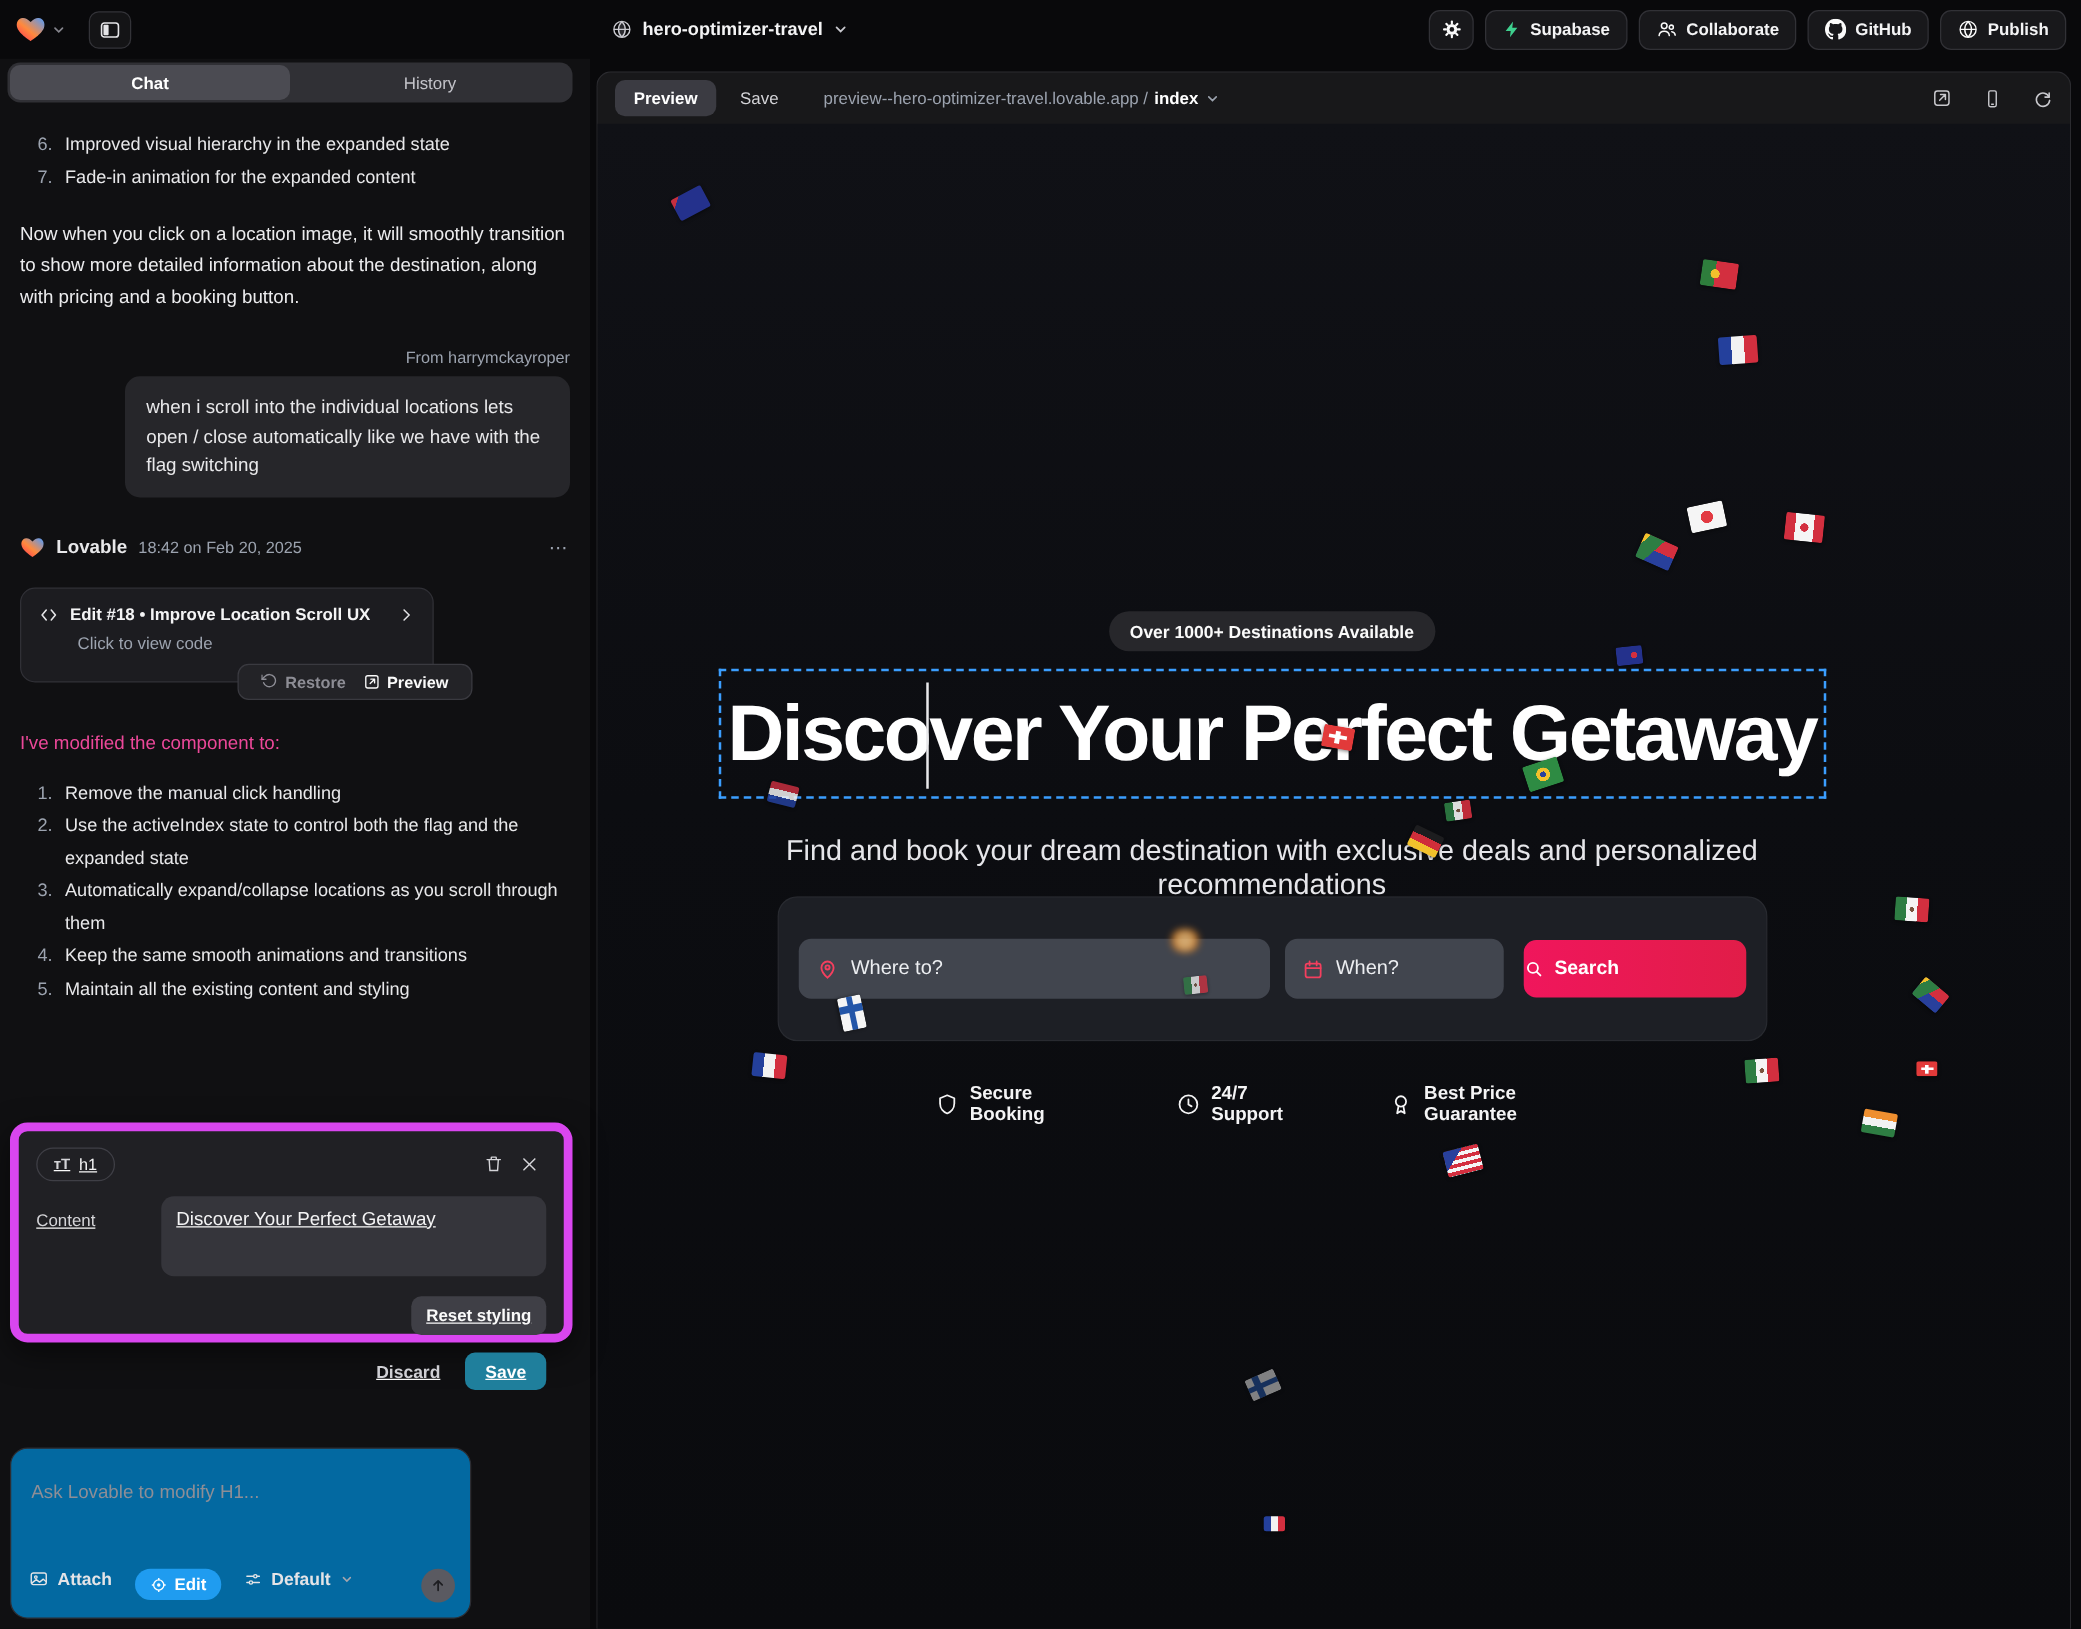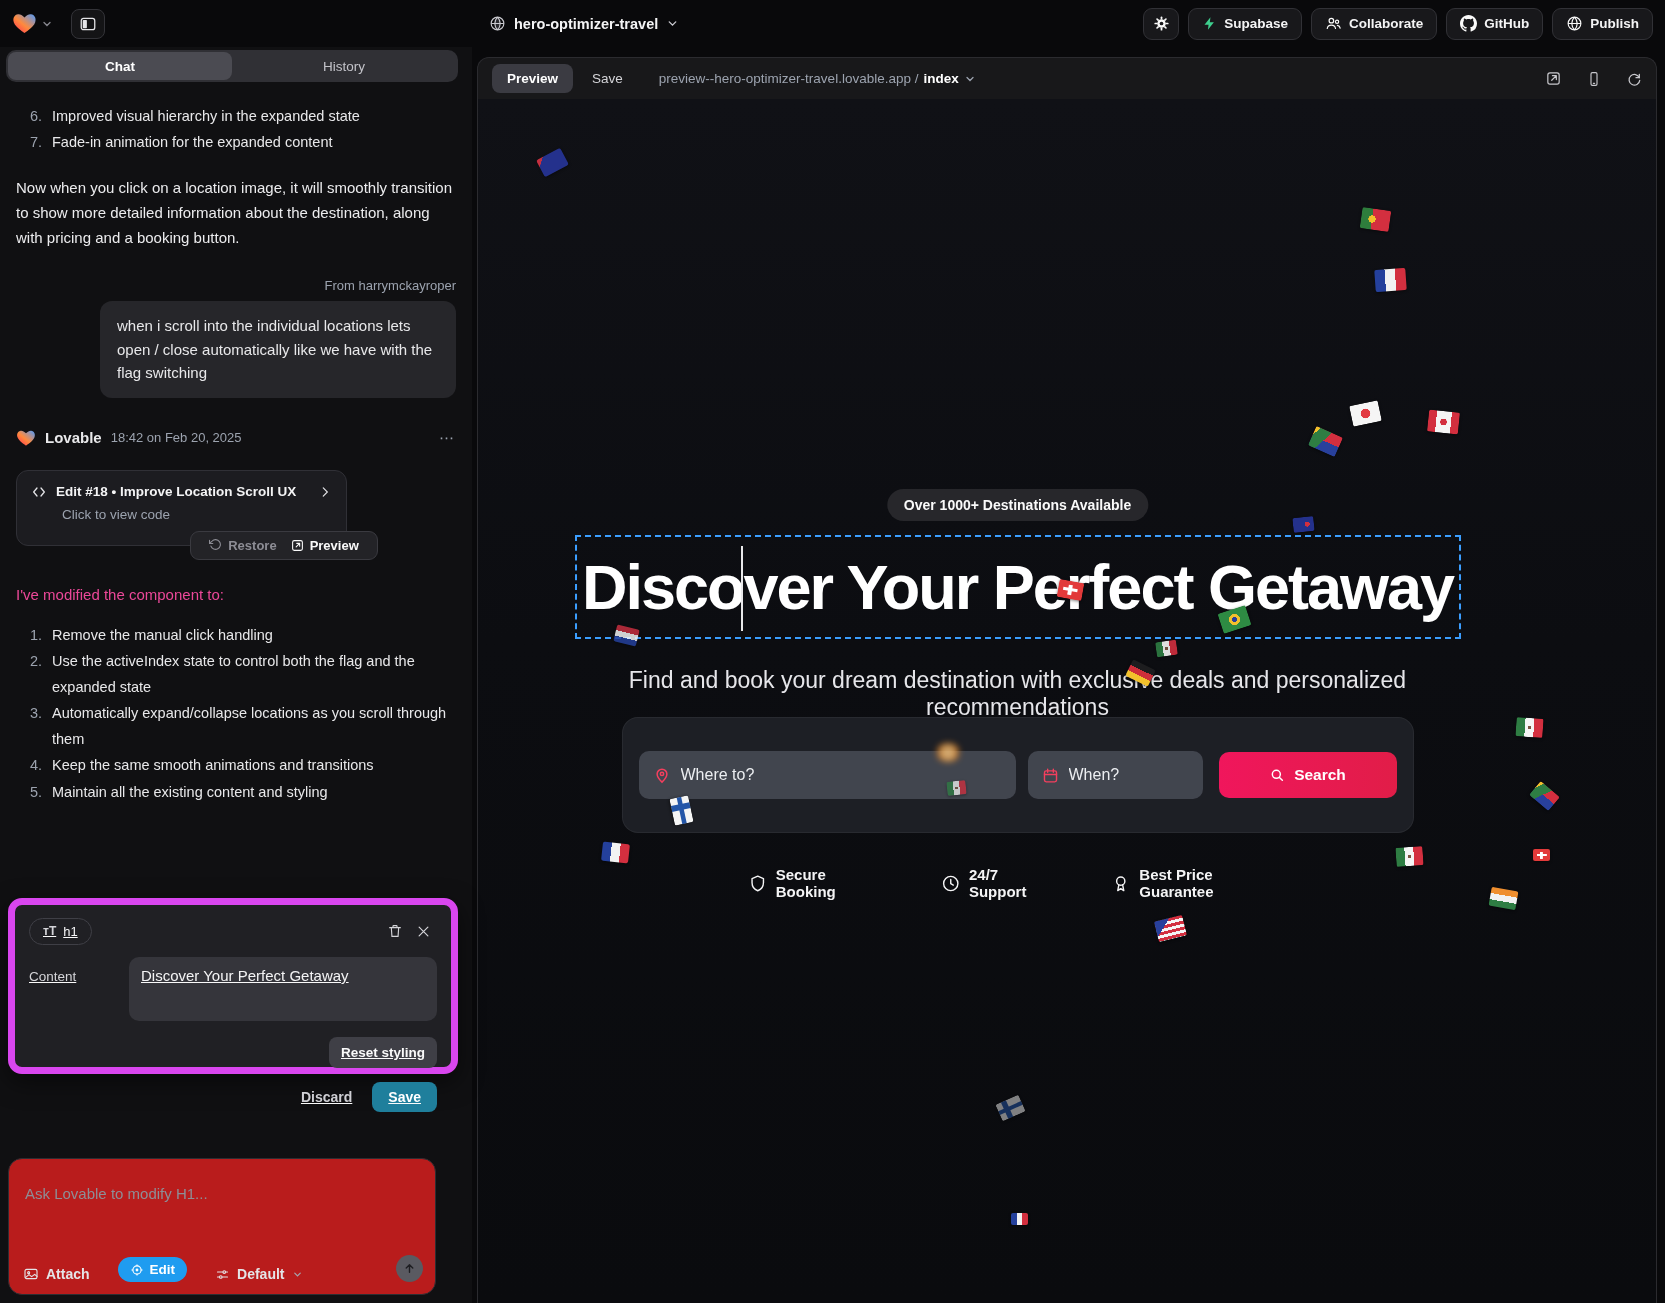--- a/index.html
+++ b/index.html
@@ -73,26 +73,26 @@
   .insp-note-row { display:flex; align-items:flex-start; padding:16px 14px 0 14px; gap:10px; }
   .insp-note { width:300px; font-size:13.5px; line-height:20px; color:#d4d4d8; }
   .reset-btn { margin-left:auto; background:#3f3f46; border-radius:8px; padding:8px 12px; font-size:13.5px;
                font-weight:600; color:#fafafa; cursor:pointer; white-space:nowrap; }
   .insp-actions { display:flex; justify-content:flex-end; align-items:center; gap:14px; padding:14px 14px 0 14px; }
   .discard-btn { font-size:14px; font-weight:600; color:#cfcfd4; cursor:pointer; padding:7px 6px; }
   .save-btn { background:#1f7f9c; border-radius:8px; padding:7px 16px; font-size:14px; font-weight:600;
               color:#fff; cursor:pointer; }
 
   
-  .composer { position:absolute; left:8px; top:1158px; width:428px; height:137px; background:#b91c1c;
+  .composer { position:absolute; left:8px; top:1158px; width:369px; height:137px; background:#0369a1;
               border:1px solid #2d2d32; border-radius:14px; z-index:5; }
   .composer-input { position:absolute; left:16px; top:14px; width:410px; height:40px; background:transparent;
                     border:none; outline:none; font-size:15px; color:#e8e8ea; font-family:"Liberation Sans", sans-serif; }
   .composer-input::placeholder { color:#8e8e96; }
-  .composer-row { position:absolute; left:14px; right:12px; bottom:12px; display:flex; align-items:flex-end; gap:28px; }
+  .composer-row { position:absolute; left:14px; right:12px; bottom:12px; display:flex; align-items:flex-start; gap:18px; }
   .attach-btn { display:flex; align-items:center; gap:7px; font-size:14px; font-weight:600; color:#e4e4e7; cursor:pointer; }
   .edit-pill { display:flex; align-items:center; gap:6px; background:#1f9cf0; border-radius:999px;
                padding:5px 12px; font-size:13.5px; font-weight:700; color:#fff; cursor:pointer; }
   .default-btn { display:flex; align-items:center; gap:7px; font-size:14px; font-weight:600; color:#e4e4e7; cursor:pointer; }
   .send-btn { margin-left:auto; width:27px; height:27px; border-radius:50%; background:#5a5a61;
               display:flex; align-items:center; justify-content:center; cursor:pointer; }
 
   
   .preview-panel { position:absolute; left:477px; top:57px; width:1180px; height:1246px; background:#18181a;
                    border:1px solid #2b2b2f; border-bottom:none; border-radius:12px 12px 0 0; }
@@ -121,21 +121,21 @@
                  background:rgba(34,37,44,.78); border:1px solid rgba(255,255,255,.05); border-radius:16px;
                  display:flex; align-items:center; padding:0 16px; gap:12px; }
   .search-field { height:48px; background:rgba(116,122,136,.42); border-radius:10px; display:flex;
                   align-items:center; gap:10px; padding:0 14px; }
   .search-field input { background:transparent; border:none; outline:none; font-size:16px; color:#f1f2f4; width:100%;
                         font-family:"Liberation Sans", sans-serif; }
   .search-field input::placeholder { color:#eceef1; }
   .f-where { flex:1; }
   .f-when { width:175px; }
   .search-btn { width:178px; height:46px; margin-left:4px; background:linear-gradient(90deg,#f0165c,#e11d48);
-                border-radius:10px; display:flex; align-items:center; justify-content:center; gap:9px;
+                border-radius:10px; display:flex; align-items:center; justify-content:flex-start; gap:9px;
                 font-size:15.5px; font-weight:700; color:#fff; cursor:pointer; }
   .features { position:absolute; top:767px; left:50%; transform:translateX(-50%); display:flex; gap:54px; }
   .feature { display:flex; align-items:center; gap:9px; font-size:15px; font-weight:600; color:#f4f4f5; }
 
   
   .flag { position:absolute; border-radius:2px; box-shadow:0 1px 3px rgba(0,0,0,.45); z-index:8; }
   .flag-france, .flag-netherlands-h { }
   .flag-france { background:linear-gradient(90deg,#24409c 0 33%,#f2f2f2 33% 66%,#d32f3f 66%); }
   .flag-netherlands { background:linear-gradient(180deg,#c62f3f 0 33%,#f2f2f2 33% 66%,#24409c 66%); }
   .flag-germany { background:linear-gradient(180deg,#1d1d1f 0 33%,#cf2e3a 33% 66%,#f2c12c 66%); }

